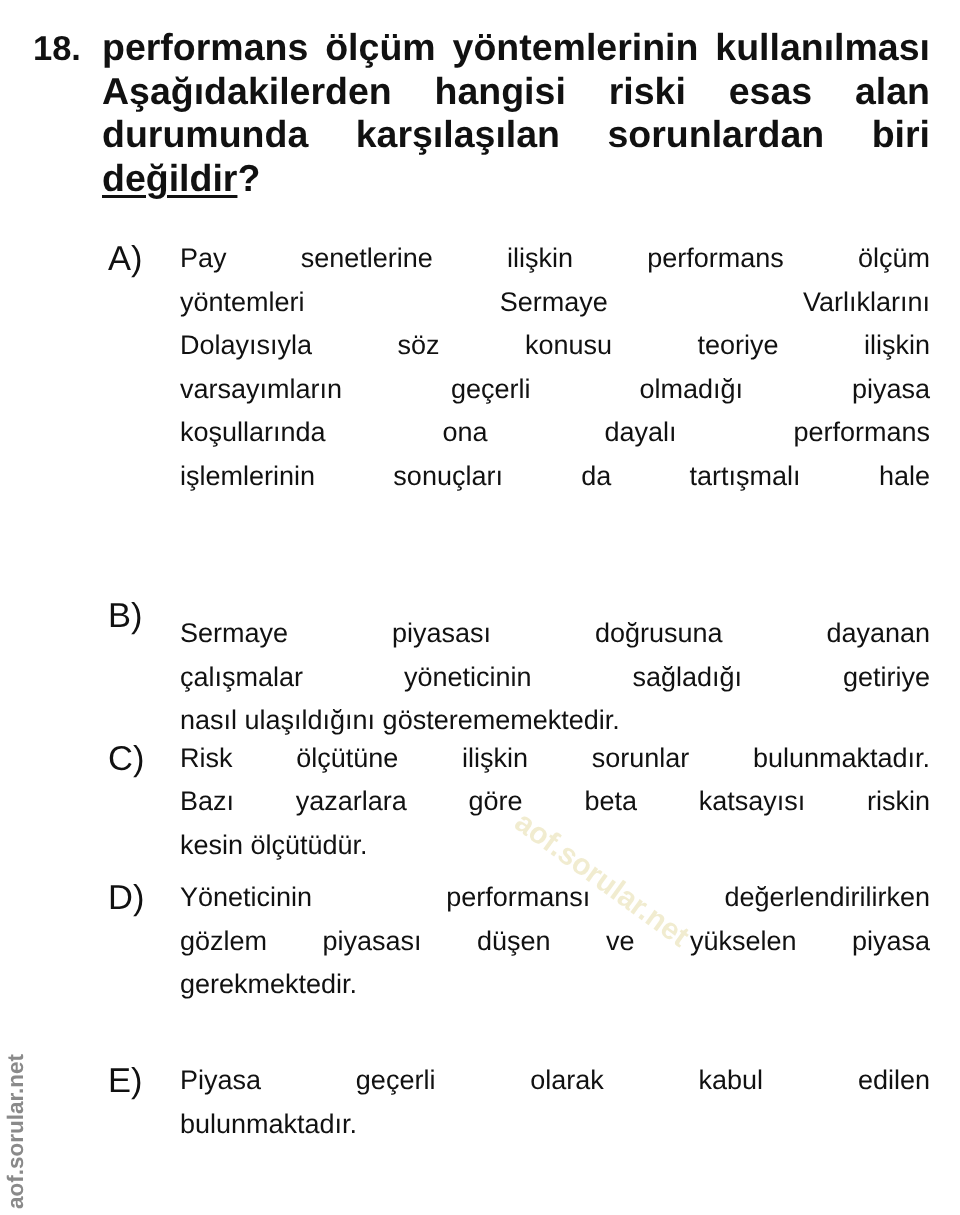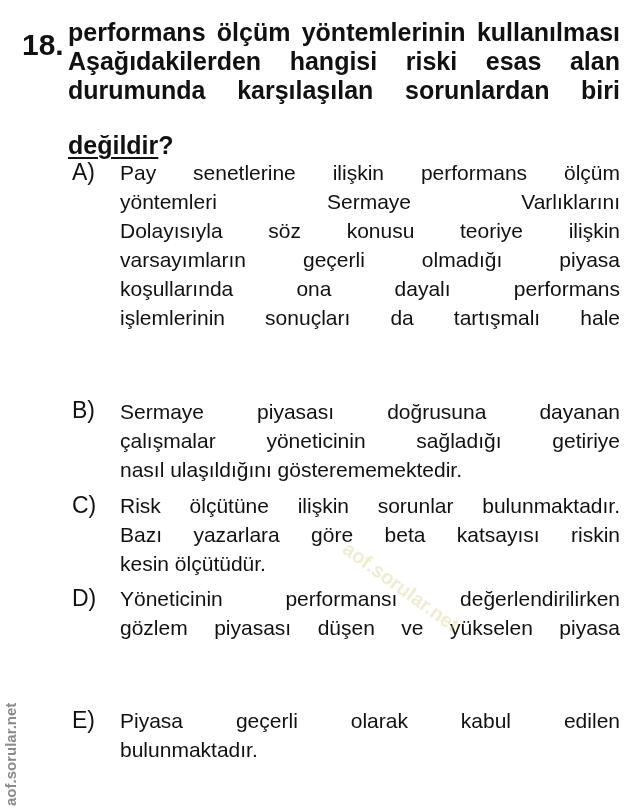--- a/index.html
+++ b/index.html
@@ -17,23 +17,23 @@
     }
     .question {
       position: absolute;
       left: 22px;
       top: 18px;
       width: 598px;
     }
     .q-number {
       position: absolute;
       left: 0;
-      top: 12px;
+      top: 0;
       font-weight: bold;
-      font-size: 30px;
+      font-size: 23px;
       line-height: 29px;
     }
     .q-text {
       position: absolute;
       left: 46px;
       top: 0;
       width: 552px;
       font-weight: bold;
       font-size: 25px;
       line-height: 29px;
@@ -41,21 +41,20 @@
       text-align-last: left;
     }
     .q-text .jline {
       display: block;
       text-align: justify;
       text-align-last: justify;
       white-space: nowrap;
     }
     .q-text .jline.last {
       text-align-last: left;
-      margin-top: 26px;
     }
     .underline {
       text-decoration: underline;
       text-decoration-thickness: 2px;
       text-underline-offset: 3px;
     }
     .option {
       position: absolute;
       left: 72px;
       width: 548px;
@@ -65,21 +64,21 @@
       left: 0;
       top: 0;
       font-size: 23px;
       line-height: 29px;
     }
     .opt-text {
       position: absolute;
       left: 48px;
       top: 0;
       width: 500px;
-      font-size: 21px;
+      font-size: 18px;
       line-height: 29px;
     }
     .opt-text .jline {
       display: block;
       text-align: justify;
       text-align-last: justify;
       white-space: nowrap;
     }
     .opt-text .jline.last {
       text-align-last: left;
@@ -128,41 +127,42 @@
     <span class="jline">yöntemleri Sermaye Varlıklarını</span>
     <span class="jline">Dolayısıyla söz konusu teoriye ilişkin</span>
     <span class="jline">varsayımların geçerli olmadığı piyasa</span>
     <span class="jline">koşullarında ona dayalı performans</span>
     <span class="jline">işlemlerinin sonuçları da tartışmalı hale</span>
   </div>
 </div>
 
 <div class="option" style="top:396px;">
   <div class="opt-letter">B)</div>
-  <div class="opt-text" style="top:1px;">
+  <div class="opt-text" style="top:12px;">
     <span class="jline">Sermaye piyasası doğrusuna dayanan</span>
     <span class="jline">çalışmalar yöneticinin sağladığı getiriye</span>
     <span class="jline last">nasıl ulaşıldığını gösterememektedir.</span>
   </div>
 </div>
 
 <div class="option" style="top:491px;">
   <div class="opt-letter">C)</div>
   <div class="opt-text">
     <span class="jline">Risk ölçütüne ilişkin sorunlar bulunmaktadır.</span>
     <span class="jline">Bazı yazarlara göre beta katsayısı riskin</span>
     <span class="jline last">kesin ölçütüdür.</span>
   </div>
 </div>
 
 <div class="option" style="top:584px;">
   <div class="opt-letter">D)</div>
   <div class="opt-text">
     <span class="jline">Yöneticinin performansı değerlendirilirken</span>
     <span class="jline">gözlem piyasası düşen ve yükselen piyasa</span>
+    <span class="jline last">gerekmektedir.</span>
   </div>
 </div>
 
 <div class="option" style="top:706px;">
   <div class="opt-letter">E)</div>
   <div class="opt-text">
     <span class="jline">Piyasa geçerli olarak kabul edilen</span>
     <span class="jline last">bulunmaktadır.</span>
   </div>
 </div>

